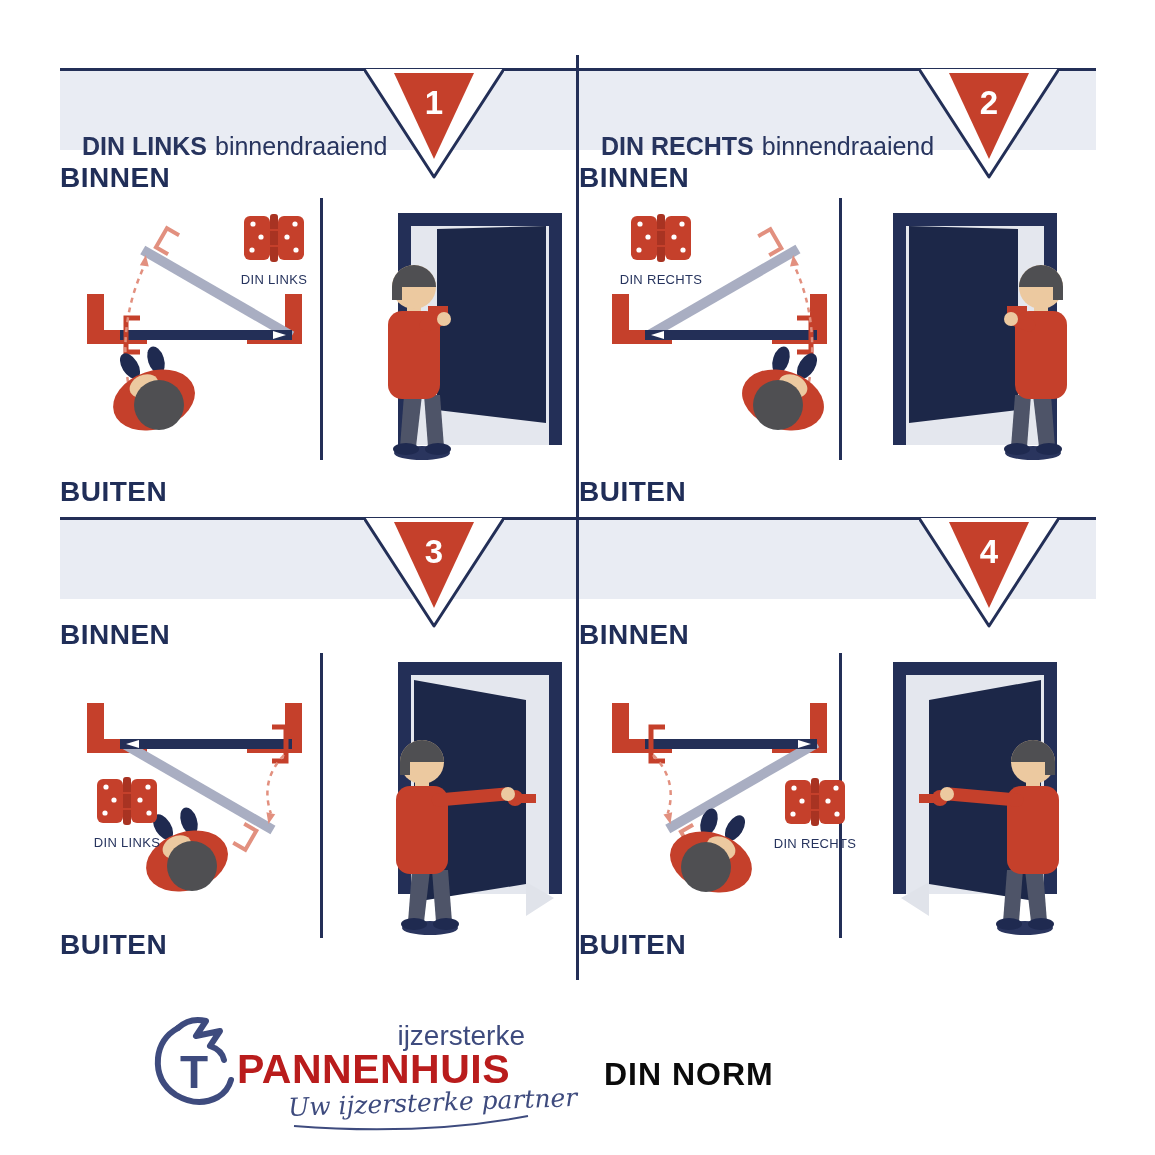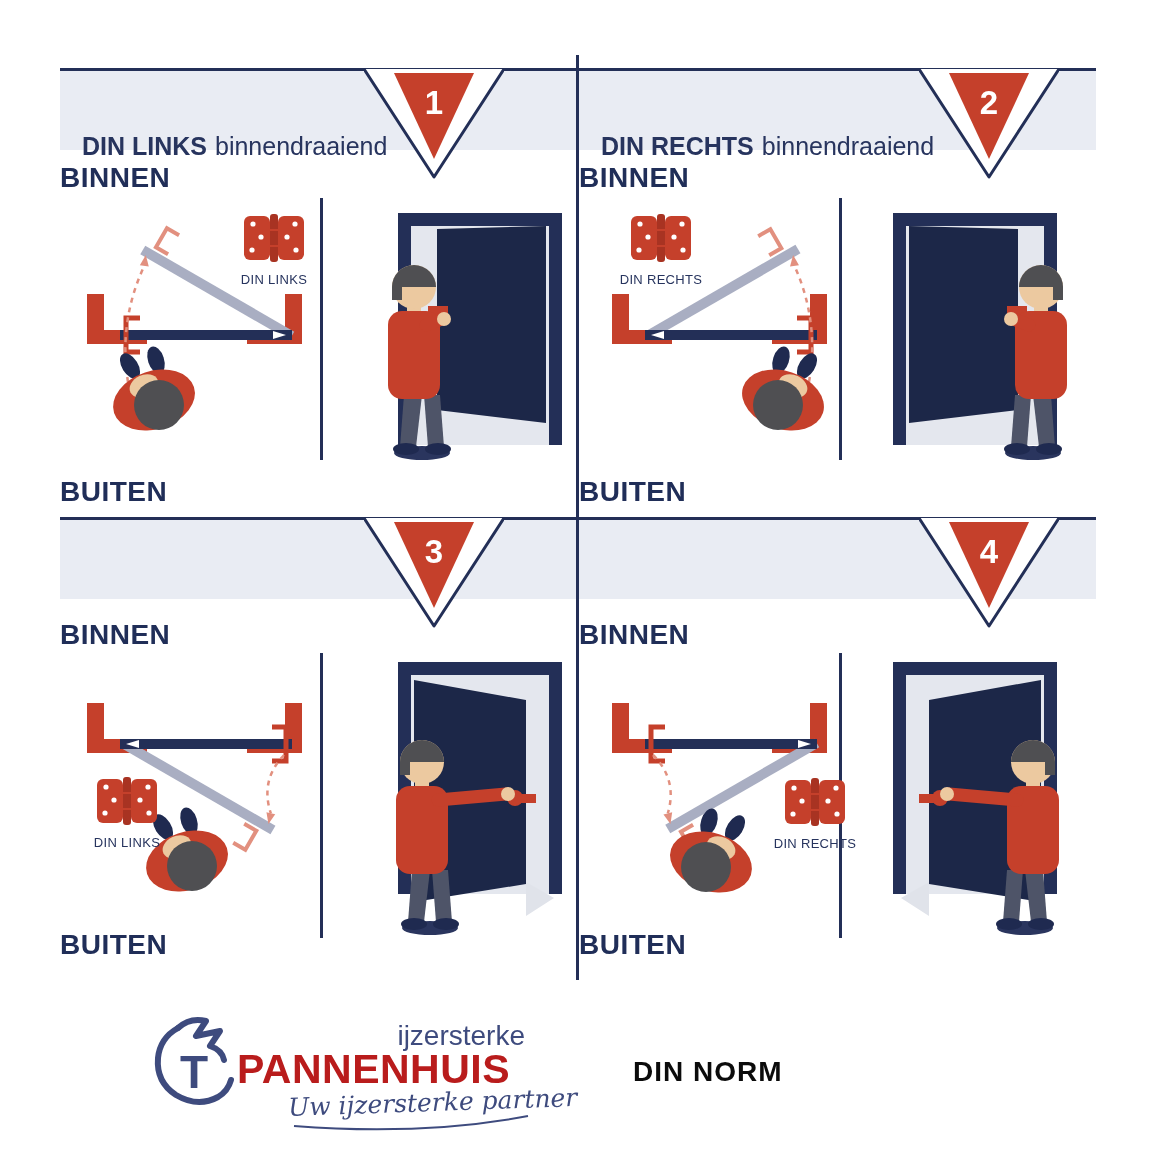--- a/index.html
+++ b/index.html
@@ -16,21 +16,21 @@
   .threeD{position:absolute;}
   .hingeblock{position:absolute;width:110px;text-align:center;}
   .hingeblock .hlabel{font-size:13px;color:#27345e;letter-spacing:.3px;margin-top:4px;}
   #main-divider{position:absolute;background:#232f57;}
   
   #footer{position:absolute;left:0;top:1000px;width:1155px;height:155px;}
   #brand-top{position:absolute;left:355px;top:20px;width:170px;text-align:right;font-size:28px;color:#3e4b7e;}
   #brand-name{position:absolute;left:237px;top:46px;font-size:41px;font-weight:bold;letter-spacing:.5px;color:#b91c1c;}
   #brand-tagline{position:absolute;left:288px;top:88px;font-size:25px;color:#3e4b7e;font-style:italic;
                  font-family:"DejaVu Serif",serif;transform:rotate(-2deg);}
-  #norm-label{position:absolute;left:633px;top:56px;font-size:28px;font-weight:bold;color:#0b0b0b;letter-spacing:1px;}
+  #norm-label{position:absolute;left:604px;top:56px;font-size:32px;font-weight:bold;color:#0b0b0b;letter-spacing:1px;}
   svg text{font-family:"Liberation Sans",sans-serif;}
 </style>
 </head>
 <body>
 
 <div id="canvas">
   <div id="quads">
       <div class="quad" style="left: 60px; top: 68px;">
     <div class="band" style="background:#e9ecf3"></div>
     <svg class="notch" style="left:304px" width="140" height="116" viewBox="0 0 140 116">

